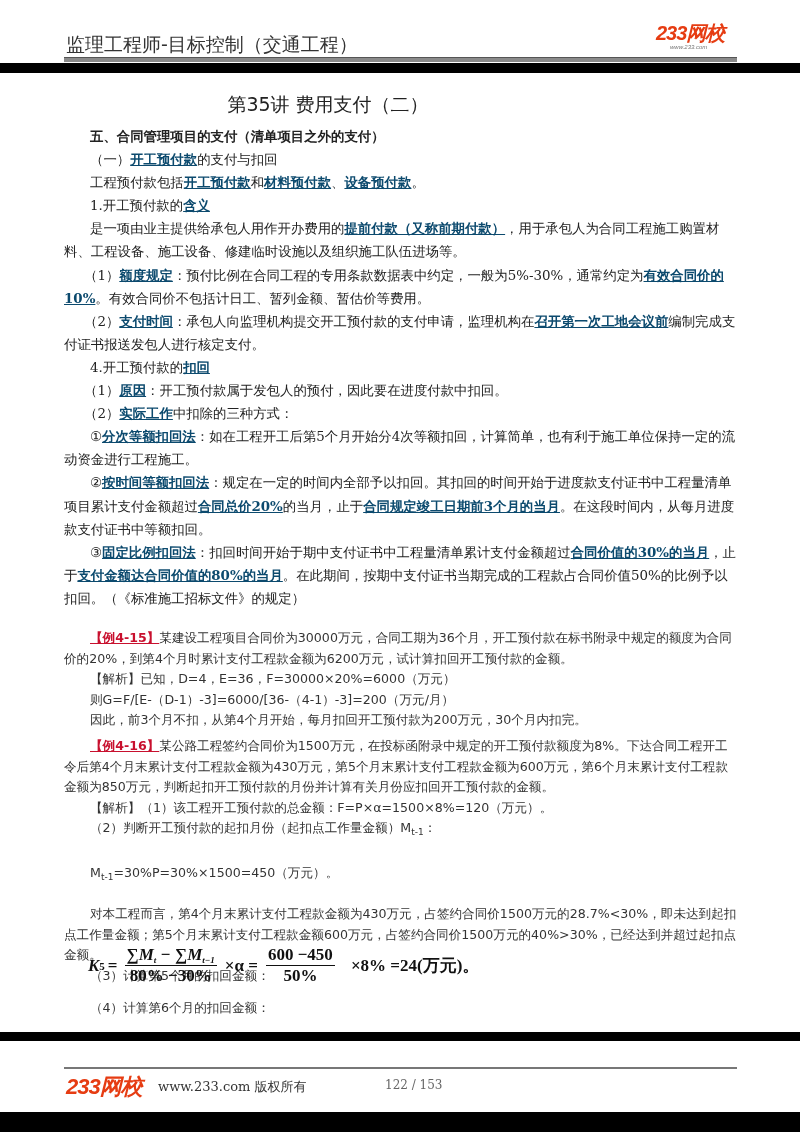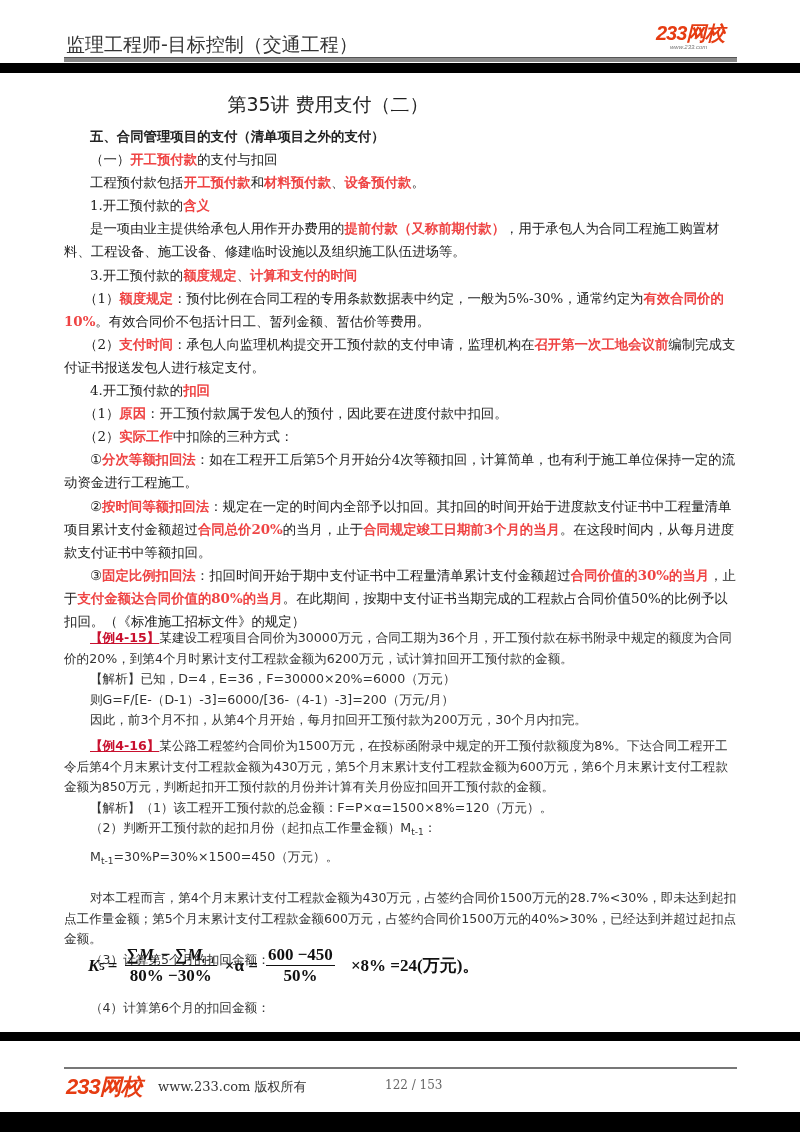--- a/index.html
+++ b/index.html
@@ -20,21 +20,21 @@
   .bar-bot { left: 0; top: 1112px; width: 800px; height: 20px; background: #000; }
   .logo-bot { left: 66px; top: 1072px; font-size: 22px; }
   .foot-text { left: 158px; top: 1078px; font-size: 13px; color: #333; }
   .foot-page { left: 385px; top: 1078px; font-size: 12px; color: #666; }
 
   .page-title { left: 0; width: 656px; top: 92px; text-align: center; font-size: 19px; color: #222; font-family: "DejaVu Sans", sans-serif; }
 
   .content { left: 90px; top: 125px; width: 650px; font-size: 13.4px; line-height: 23.1px; }
   .content p { margin: 0; }
   .ind { text-indent: 26px; margin-left: -26px !important; }
-  .hl { color: #ef4444; font-weight: bold; text-align: center; }
+  .hl { color: #0c4a6e; text-decoration: underline; font-weight: bold; text-align: center; }
   .b { font-weight: bold; }
 
   .ex { left: 64px; width: 676px; font-size: 12.6px; line-height: 20.5px; font-family: "DejaVu Sans", sans-serif; color: #333; }
   .ex p { margin: 0; }
   .ex .ind2 { text-indent: 26px; }
   .ex-tag { color: #c8102e; text-decoration: underline; font-weight: bold; }
   .sub { font-size: 9px; vertical-align: -3px; }
 
   .formula { left: 88px; top: 945px; font-family: "Liberation Serif", serif; font-weight: bold; font-size: 17px; color: #111; display: flex; align-items: center; }
   .frac { display: inline-flex; flex-direction: column; align-items: center; margin: 0 4px; justify-content: center; }
@@ -52,21 +52,20 @@
 <div class="abs bar-top"></div>
 
 <div class="abs page-title">第35讲  费用支付（二）</div>
 
 <div class="abs content">
   <p class="b" style="margin-left:0">五、合同管理项目的支付（清单项目之外的支付）</p>
   <p><span>（一）</span><span class="hl">开工预付款</span><span>的支付与扣回</span></p>
   <p><span>工程预付款包括</span><span class="hl">开工预付款</span><span>和</span><span class="hl">材料预付款</span><span>、</span><span class="hl">设备预付款</span><span>。</span></p>
   <p><span>1.开工预付款的</span><span class="hl">含义</span></p>
   <p class="ind"><span>是一项由业主提供给承包人用作开办费用的</span><span class="hl">提前付款（又称前期付款）</span><span>，用于承包人为合同工程施工购置材料、工程设备、施工设备、修建临时设施以及组织施工队伍进场等。</span></p>
-  <p><span>3.开工预付款的</span><span class="hl">额度规定</span><span>、</span><span class="hl">计算和支付的时间</span></p>
   <p class="ind" style="text-indent:20px"><span>（1）</span><span class="hl">额度规定</span><span>：预付比例在合同工程的专用条款数据表中约定，一般为5%-30%，通常约定为</span><span class="hl">有效合同价的10%</span><span>。有效合同价不包括计日工、暂列金额、暂估价等费用。</span></p>
   <p class="ind" style="text-indent:20px"><span>（2）</span><span class="hl">支付时间</span><span>：承包人向监理机构提交开工预付款的支付申请，监理机构在</span><span class="hl">召开第一次工地会议前</span><span>编制完成支付证书报送发包人进行核定支付。</span></p>
   <p><span>4.开工预付款的</span><span class="hl">扣回</span></p>
   <p class="ind" style="text-indent:20px"><span>（1）</span><span class="hl">原因</span><span>：开工预付款属于发包人的预付，因此要在进度付款中扣回。</span></p>
   <p class="ind" style="text-indent:20px"><span>（2）</span><span class="hl">实际工作</span><span>中扣除的三种方式：</span></p>
   <p class="ind"><span>①</span><span class="hl">分次等额扣回法</span><span>：如在工程开工后第5个月开始分4次等额扣回，计算简单，也有利于施工单位保持一定的流动资金进行工程施工。</span></p>
   <p class="ind"><span>②</span><span class="hl">按时间等额扣回法</span><span>：规定在一定的时间内全部予以扣回。其扣回的时间开始于进度款支付证书中工程量清单项目累计支付金额超过</span><span class="hl">合同总价20%</span><span>的当月，止于</span><span class="hl">合同规定竣工日期前3个月的当月</span><span>。在这段时间内，从每月进度款支付证书中等额扣回。</span></p>
   <p class="ind"><span>③</span><span class="hl">固定比例扣回法</span><span>：扣回时间开始于期中支付证书中工程量清单累计支付金额超过</span><span class="hl">合同价值的30%的当月</span><span>，止于</span><span class="hl">支付金额达合同价值的80%的当月</span><span>。在此期间，按期中支付证书当期完成的工程款占合同价值50%的比例予以扣回。（《标准施工招标文件》的规定）</span></p>
 </div>
 
@@ -74,21 +73,21 @@
   <p class="ind2"><span class="ex-tag">【例4-15】</span><span>某建设工程项目合同价为30000万元，合同工期为36个月，开工预付款在标书附录中规定的额度为合同价的20%，到第4个月时累计支付工程款金额为6200万元，试计算扣回开工预付款的金额。</span></p>
   <p class="ind2">【解析】已知，D=4，E=36，F=30000×20%=6000（万元）</p>
   <p class="ind2">则G=F/[E-（D-1）-3]=6000/[36-（4-1）-3]=200（万元/月）</p>
   <p class="ind2">因此，前3个月不扣，从第4个月开始，每月扣回开工预付款为200万元，30个月内扣完。</p>
 </div>
 
 <div class="abs ex" style="top:736px">
   <p class="ind2"><span class="ex-tag">【例4-16】</span><span>某公路工程签约合同价为1500万元，在投标函附录中规定的开工预付款额度为8%。下达合同工程开工令后第4个月末累计支付工程款金额为430万元，第5个月末累计支付工程款金额为600万元，第6个月末累计支付工程款金额为850万元，判断起扣开工预付款的月份并计算有关月份应扣回开工预付款的金额。</span></p>
   <p class="ind2">【解析】（1）该工程开工预付款的总金额：F=P×α=1500×8%=120（万元）。</p>
   <p class="ind2"><span>（2）判断开工预付款的起扣月份（起扣点工作量金额）M</span><span class="sub">t-1</span><span>：</span></p>
-  <p class="ind2" style="margin-top:4px"><span>M</span><span class="sub">t-1</span><span>=30%P=30%×1500=450（万元）。</span></p>
+  <p class="ind2" style="margin-top:20px"><span>M</span><span class="sub">t-1</span><span>=30%P=30%×1500=450（万元）。</span></p>
   <p class="ind2" style="margin-top:17px">对本工程而言，第4个月末累计支付工程款金额为430万元，占签约合同价1500万元的28.7%&lt;30%，即未达到起扣点工作量金额；第5个月末累计支付工程款金额600万元，占签约合同价1500万元的40%&gt;30%，已经达到并超过起扣点金额。</p>
   <p class="ind2">（3）计算第5个月的扣回金额：</p>
 </div>
 
 <div class="abs formula">
   <span class="it">K</span>
     <span class="sub" style="font-size:11px">5</span>
   <span style="margin:0 3px">=</span>
   <span class="frac">
     <span class="num"><span class="it">∑M</span><span class="sub it">t</span><span class="it"> − ∑M</span><span class="sub it">t−1</span></span>

